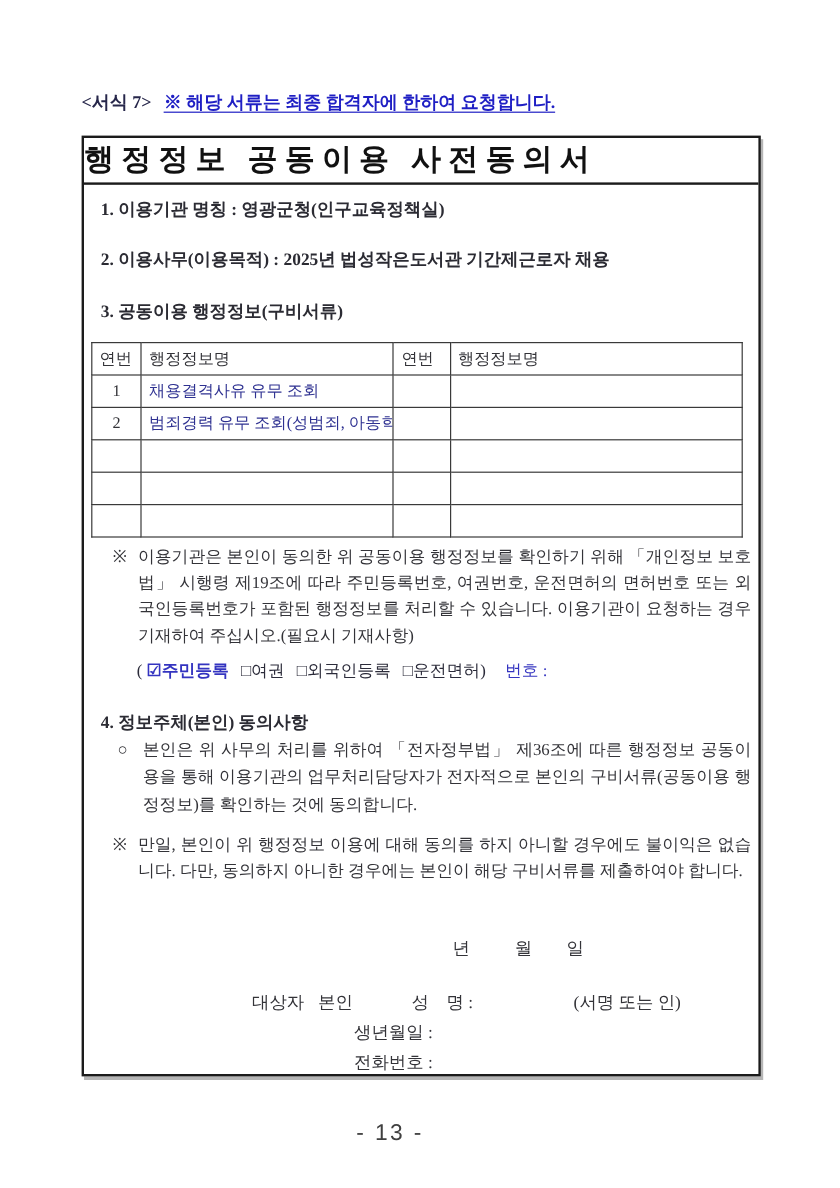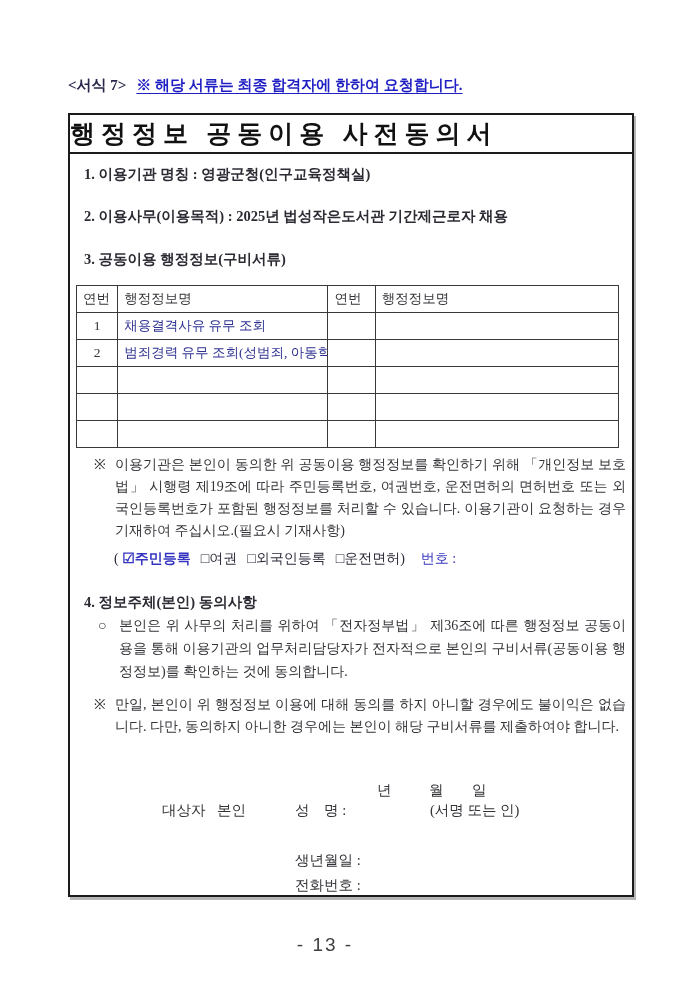--- a/index.html
+++ b/index.html
@@ -51,21 +51,21 @@
   
   .idline { position:absolute; left:44px; top:435px; font-size:14px; white-space:pre; color:#2b2b3a; }
   .idline .opt { margin-right:10px; }
   .idline .checked-opt { color:#3434c0; font-weight:bold; }
   .idline .num-label { color:#3434c0; margin-left:16px; }
   
   .dateline { position:absolute; top:666px; left:0; width:100%; height:20px; font-size:14.5px; }
   .dateline span { position:absolute; }
   .d-y { left:307px; } .d-m { left:359px; } .d-d { left:402px; }
   .sigline { position:absolute; width:100%; height:20px; font-size:14.5px; }
-  .sig1 { top:686px; } .sig2 { top:736px; } .sig3 { top:761px; }
+  .sig1 { top:711px;margin-left:48px; } .sig2 { top:736px; } .sig3 { top:761px; }
   .sigline span { position:absolute; white-space:pre; }
   .sg-subj { left:92px; } .sg-subjv { left:147px; }
   .sg-name { left:225px; } .sg-stamp { left:360px; }
   .sg-birth { left:225px; } .sg-phone { left:225px; }
   
   .page-num { position:absolute; left:0; top:934px; width:650px; text-align:center; font-size:19px; color:#404040; font-family:"Liberation Sans","DejaVu Sans",sans-serif; letter-spacing:2px; }
 </style>
 </head>
 <body>
 

